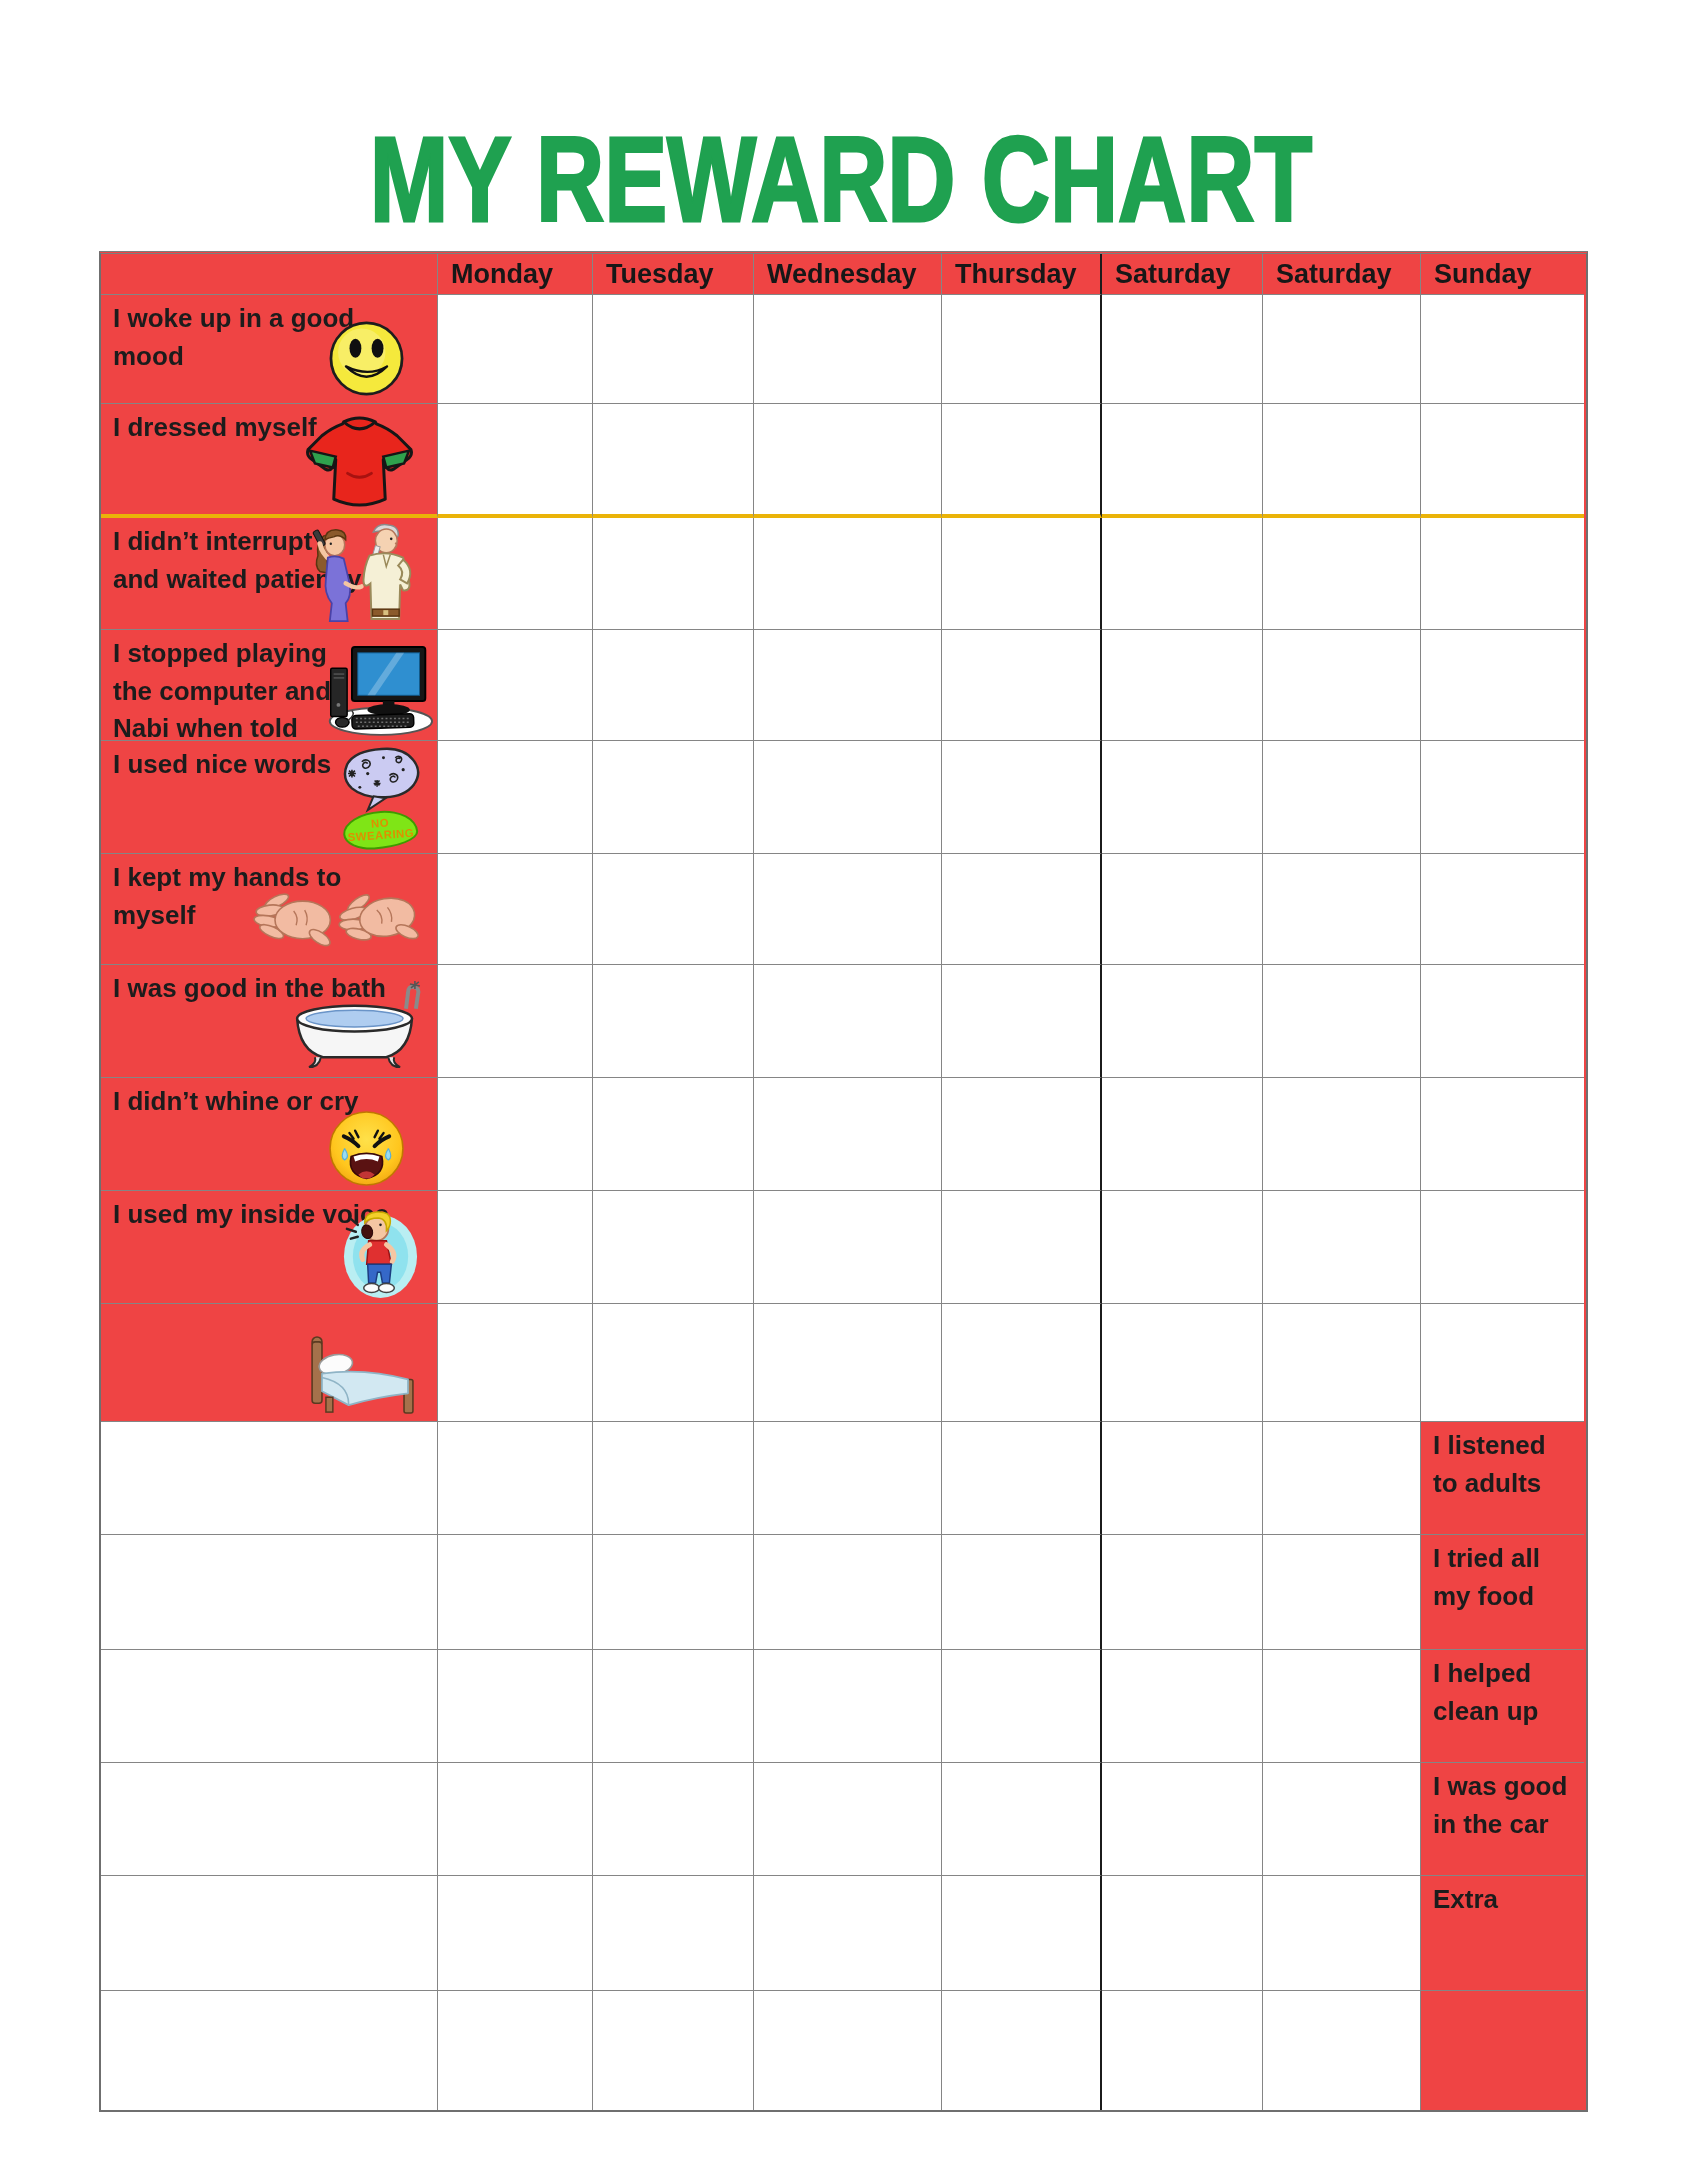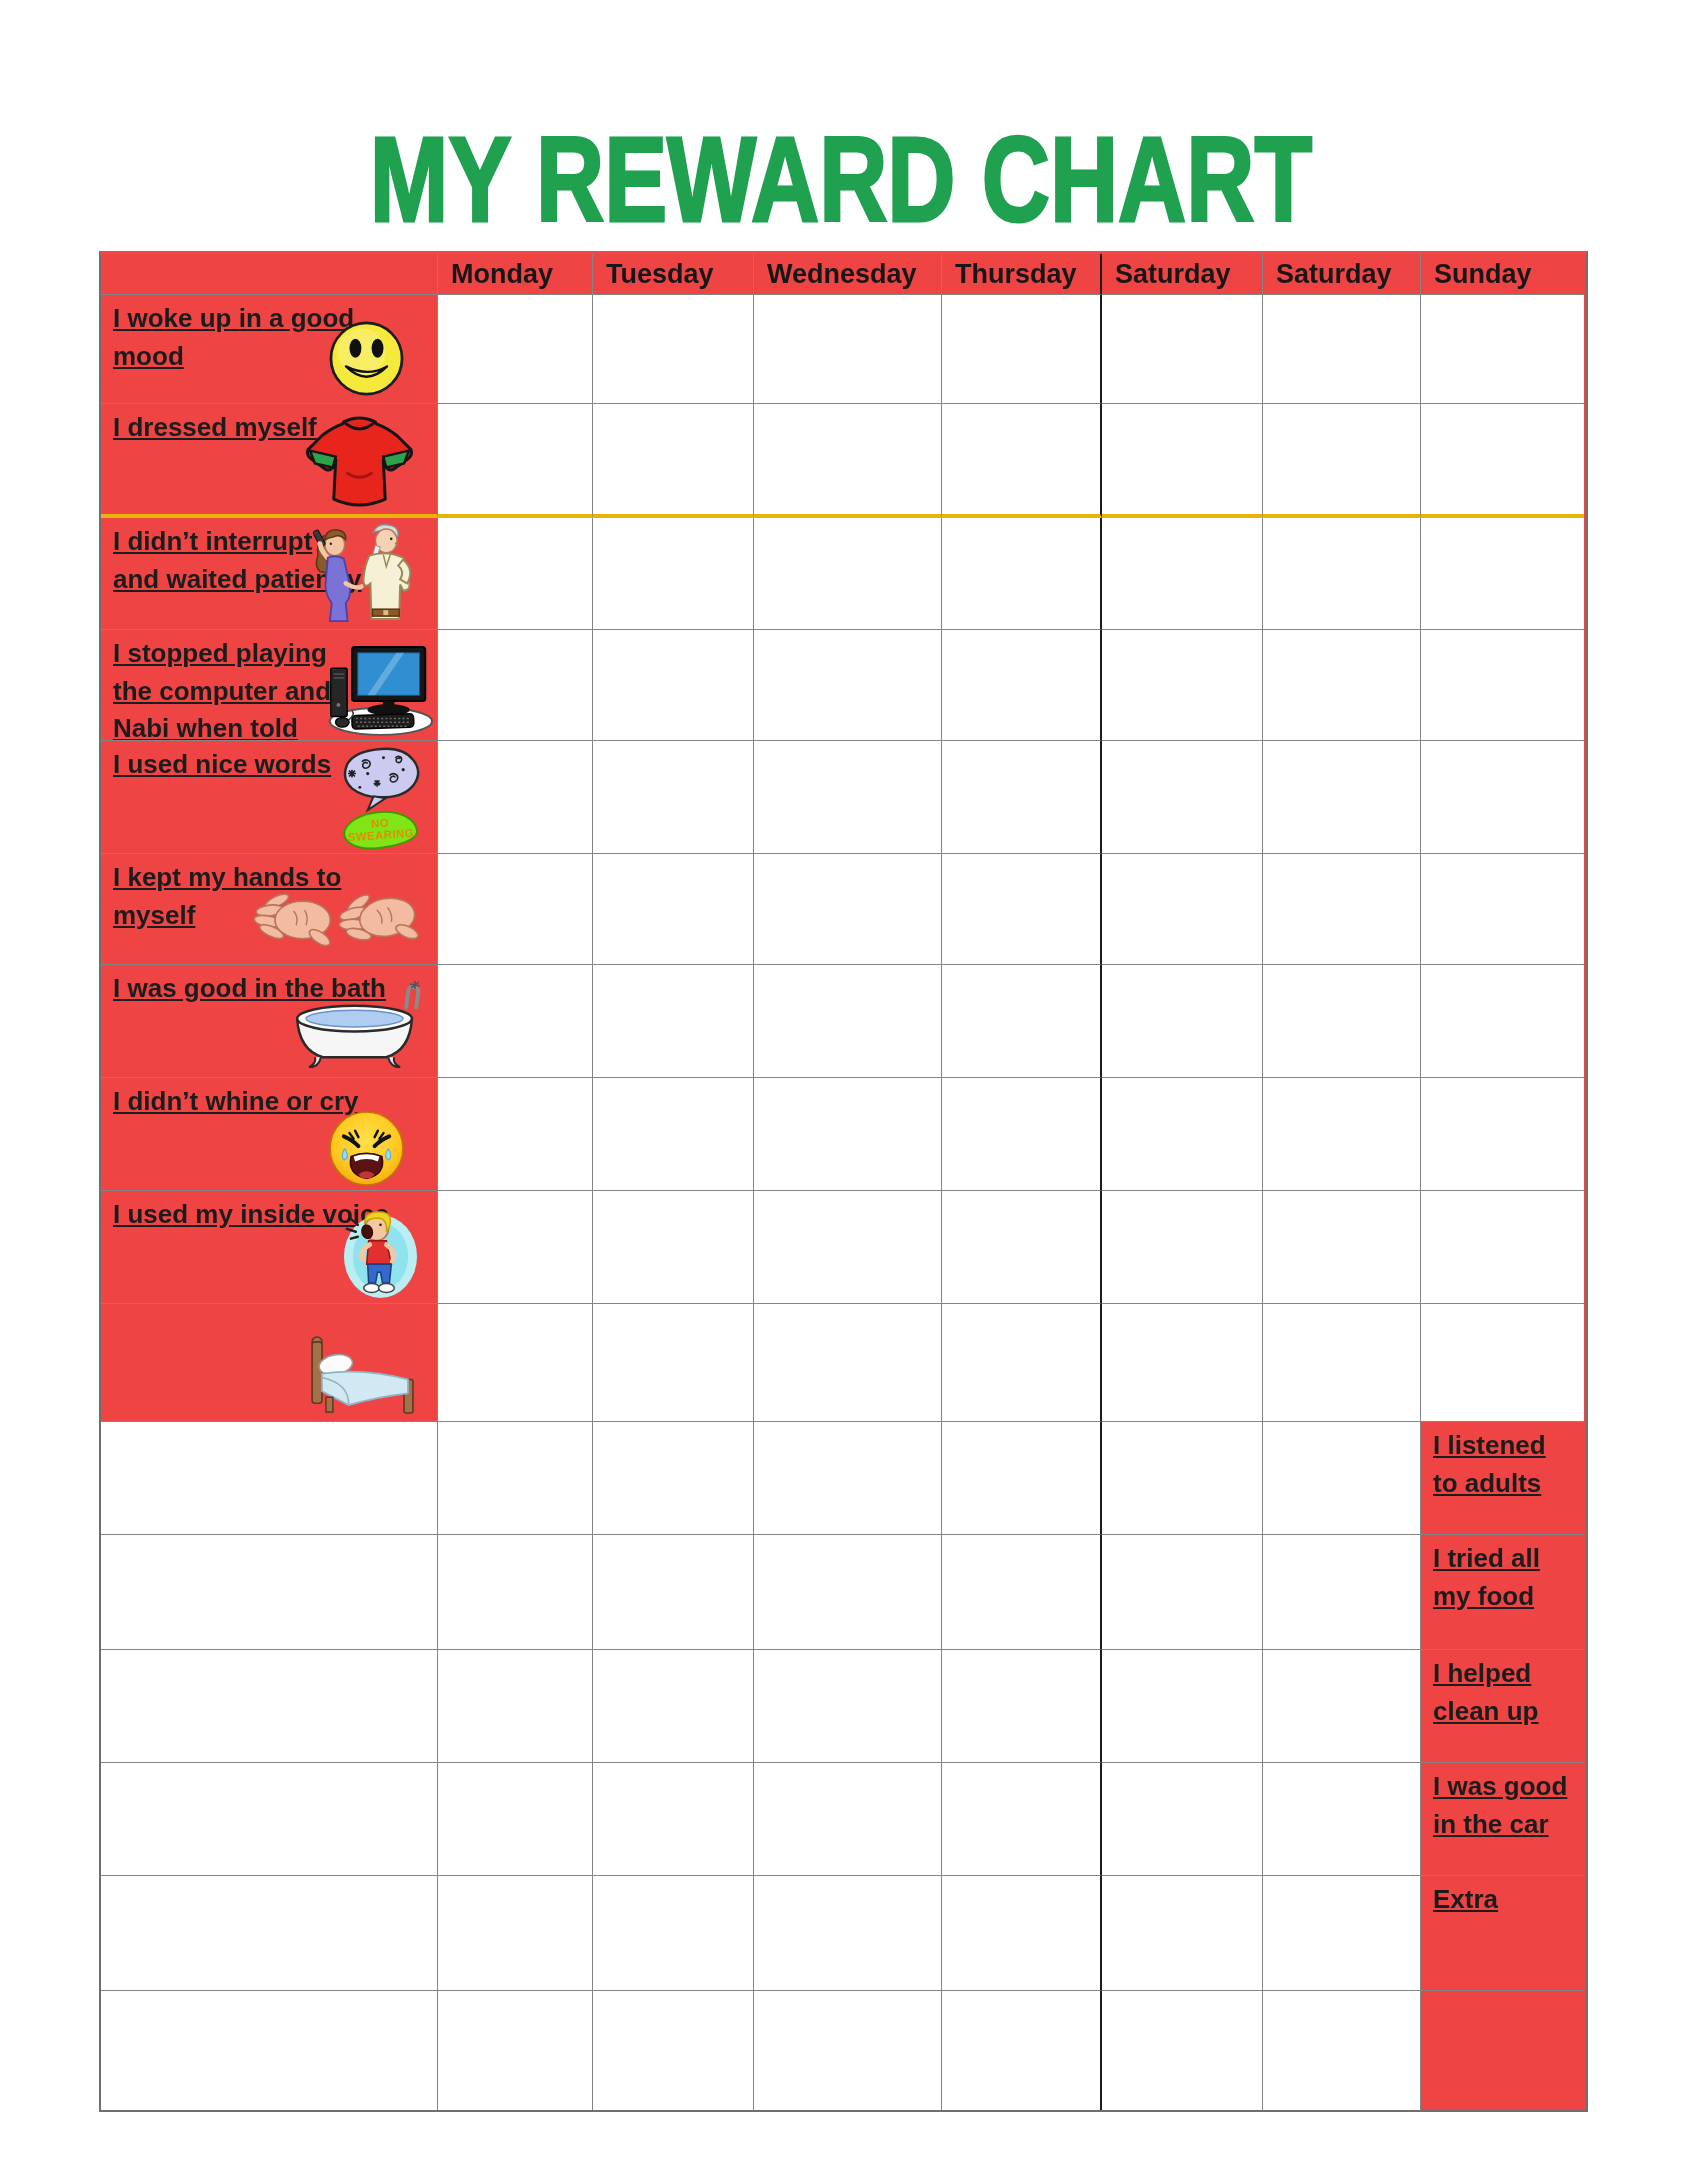--- a/index.html
+++ b/index.html
@@ -17,21 +17,21 @@
      grid-template-rows:41px 109px 114px 112px 111px 113px 111px 113px 113px 113px 118px 113px 115px 113px 113px 115px 119px;
      border:2px solid #6f6f6f;border-top:3px double #7d7d7d;box-sizing:content-box;background:#ef4444;}
   .g>div{border-right:1px solid #858585;border-bottom:1px solid #858585;box-sizing:border-box;}
   .g>div:nth-child(8n){border-right:none;}
   .g>div:nth-child(8n+5){border-right:2px solid #1b1b1b;}           
   .g>div:nth-child(n+17):nth-child(-n+24){border-bottom:4px solid #eab308;} 
   .g>div:nth-child(n+129){border-bottom:none;}
 
   .hd{display:flex;align-items:center;padding-left:13px;font-size:27px;font-weight:600;color:#171717;}
   .lbl{position:relative;padding:5px 8px 0 12px;font-size:26px;font-weight:600;line-height:1.45;overflow:hidden;}
-  .t{display:block;max-width:319px;text-decoration:underline;}
+  .t{display:block;max-width:319px;}
   .w280{max-width:277px;} .w252{max-width:249px;} .w258{max-width:255px;}
   .w262{max-width:259px;} .w285{max-width:282px;}
   .day{background:#fff;}
 
   .icon{position:absolute;}
   .icon svg{width:100%;height:100%;display:block;overflow:visible;}
   .i1{left:226px;top:24px;width:79px;height:79px;}
   .i2{left:196px;top:8px;width:125px;height:99px;}
   .i3{left:200px;top:4px;width:125px;height:105px;}
   .i4{left:222px;top:10px;width:111px;height:99px;}

